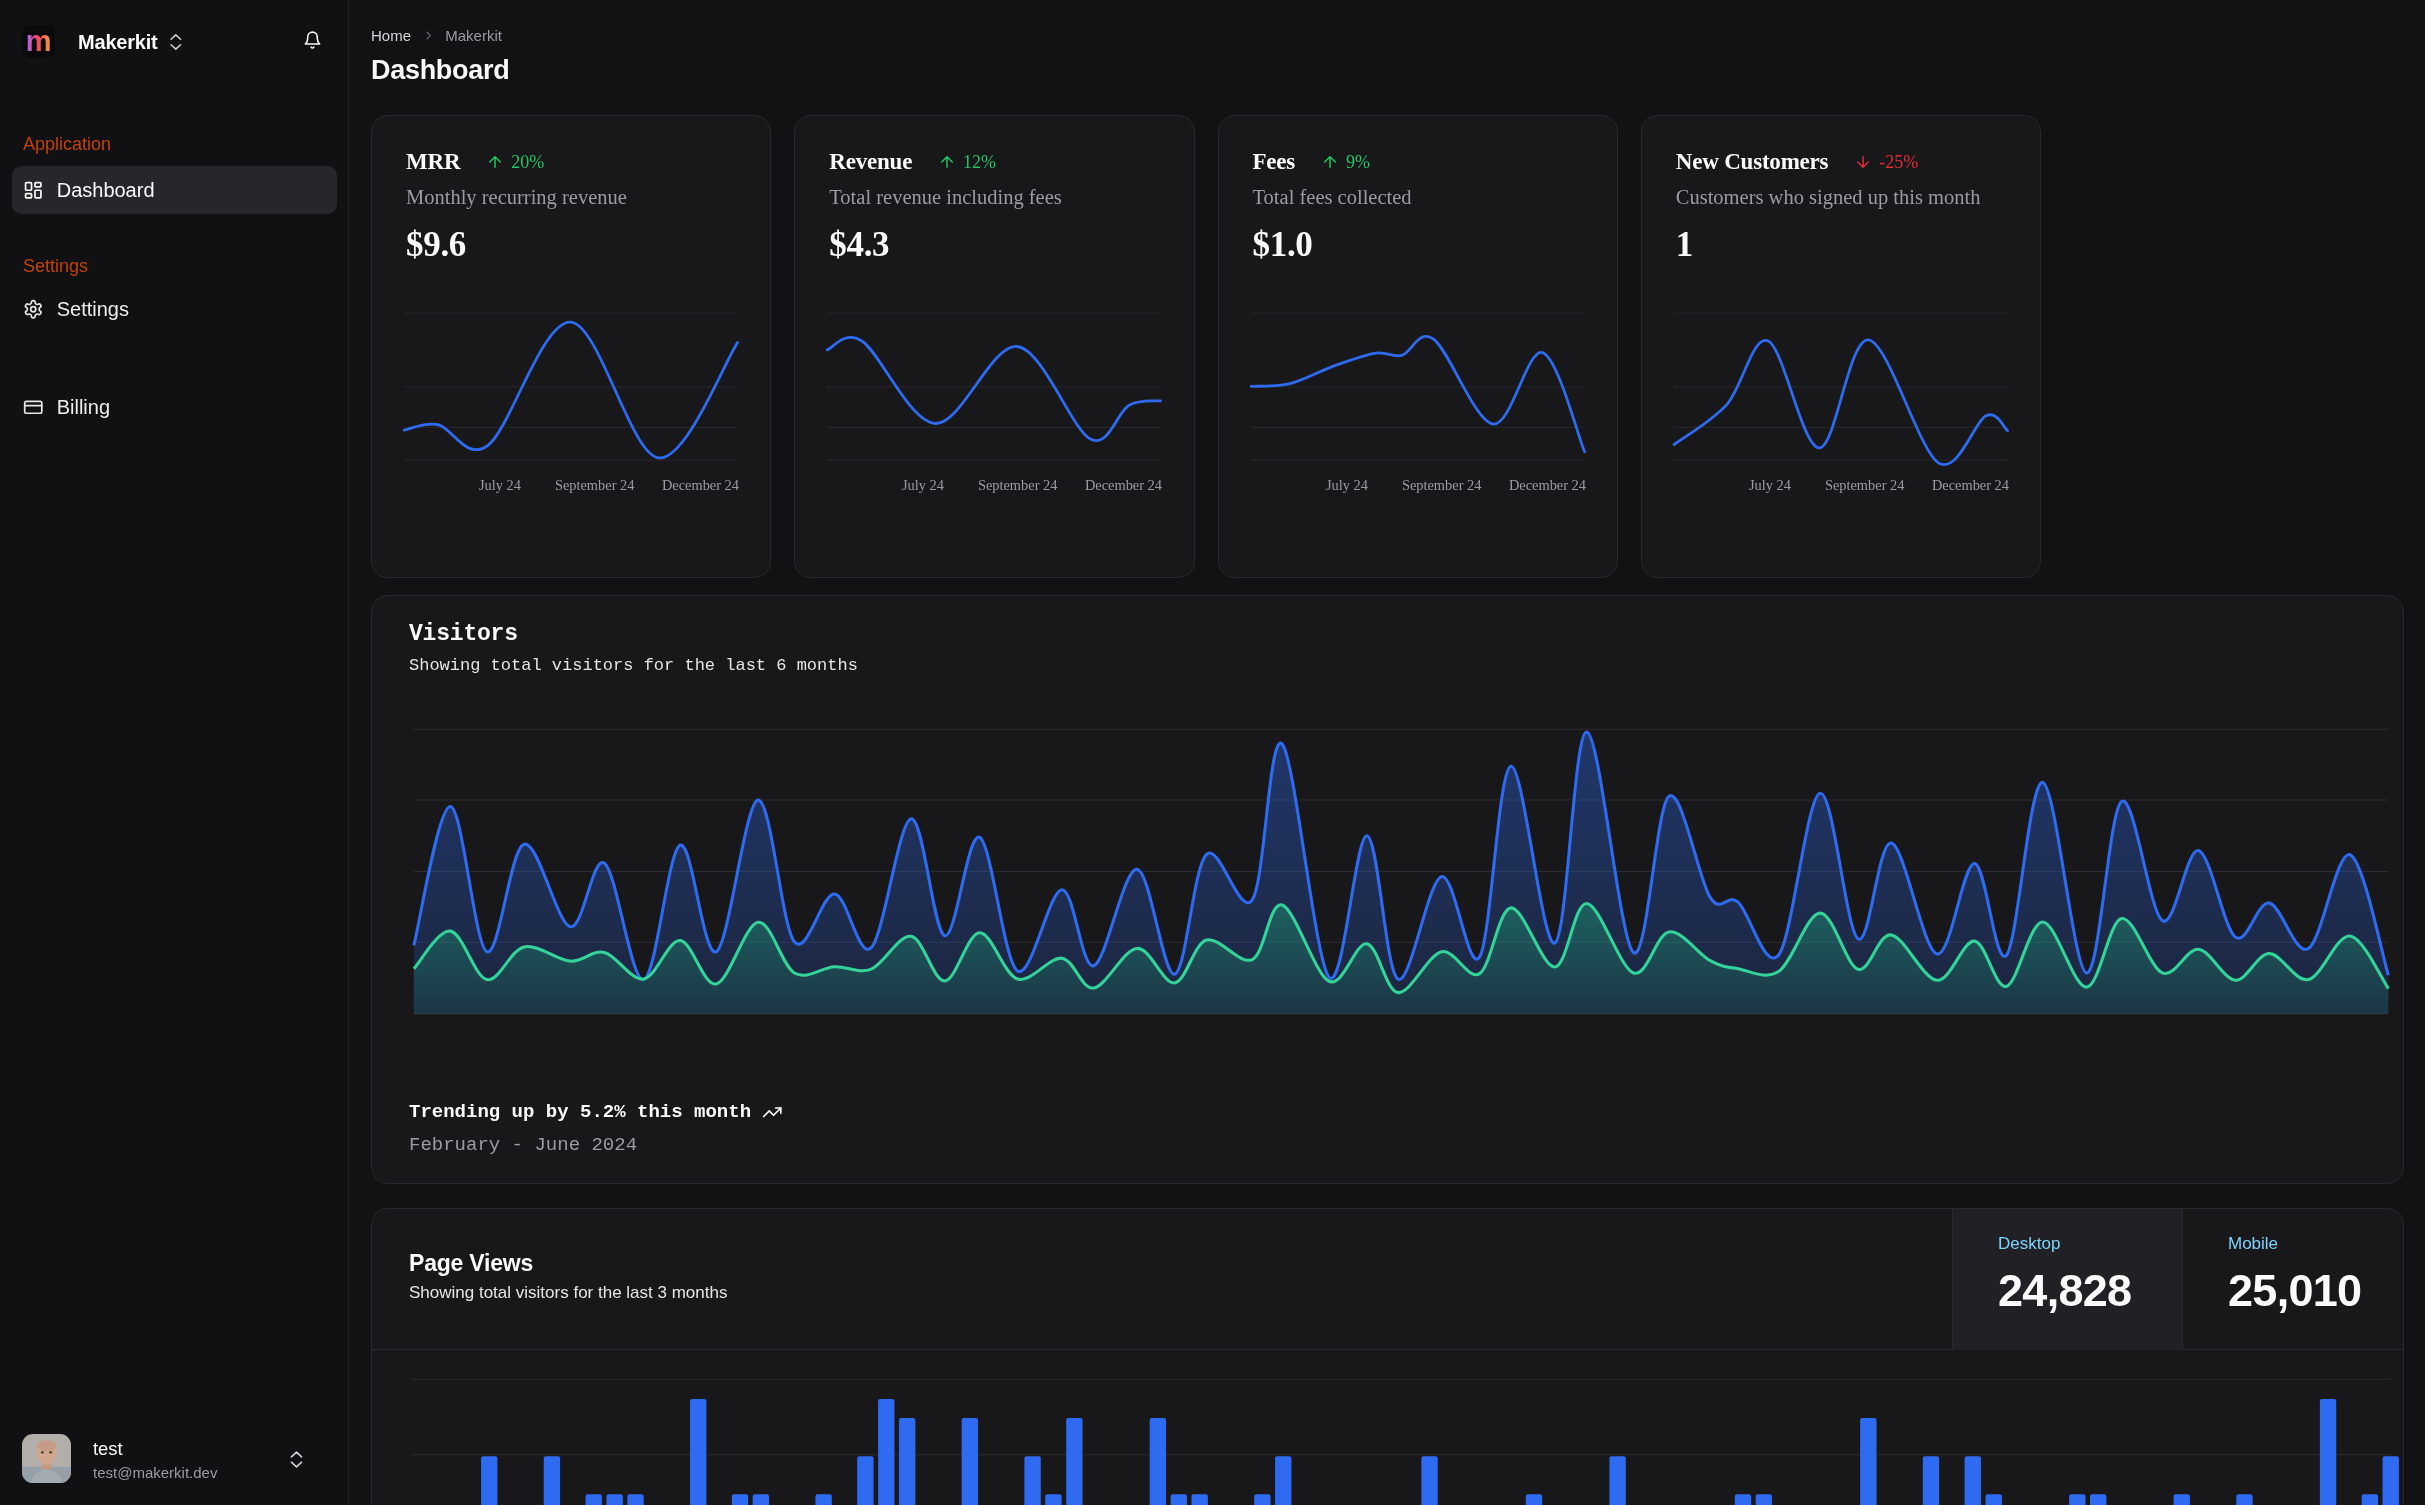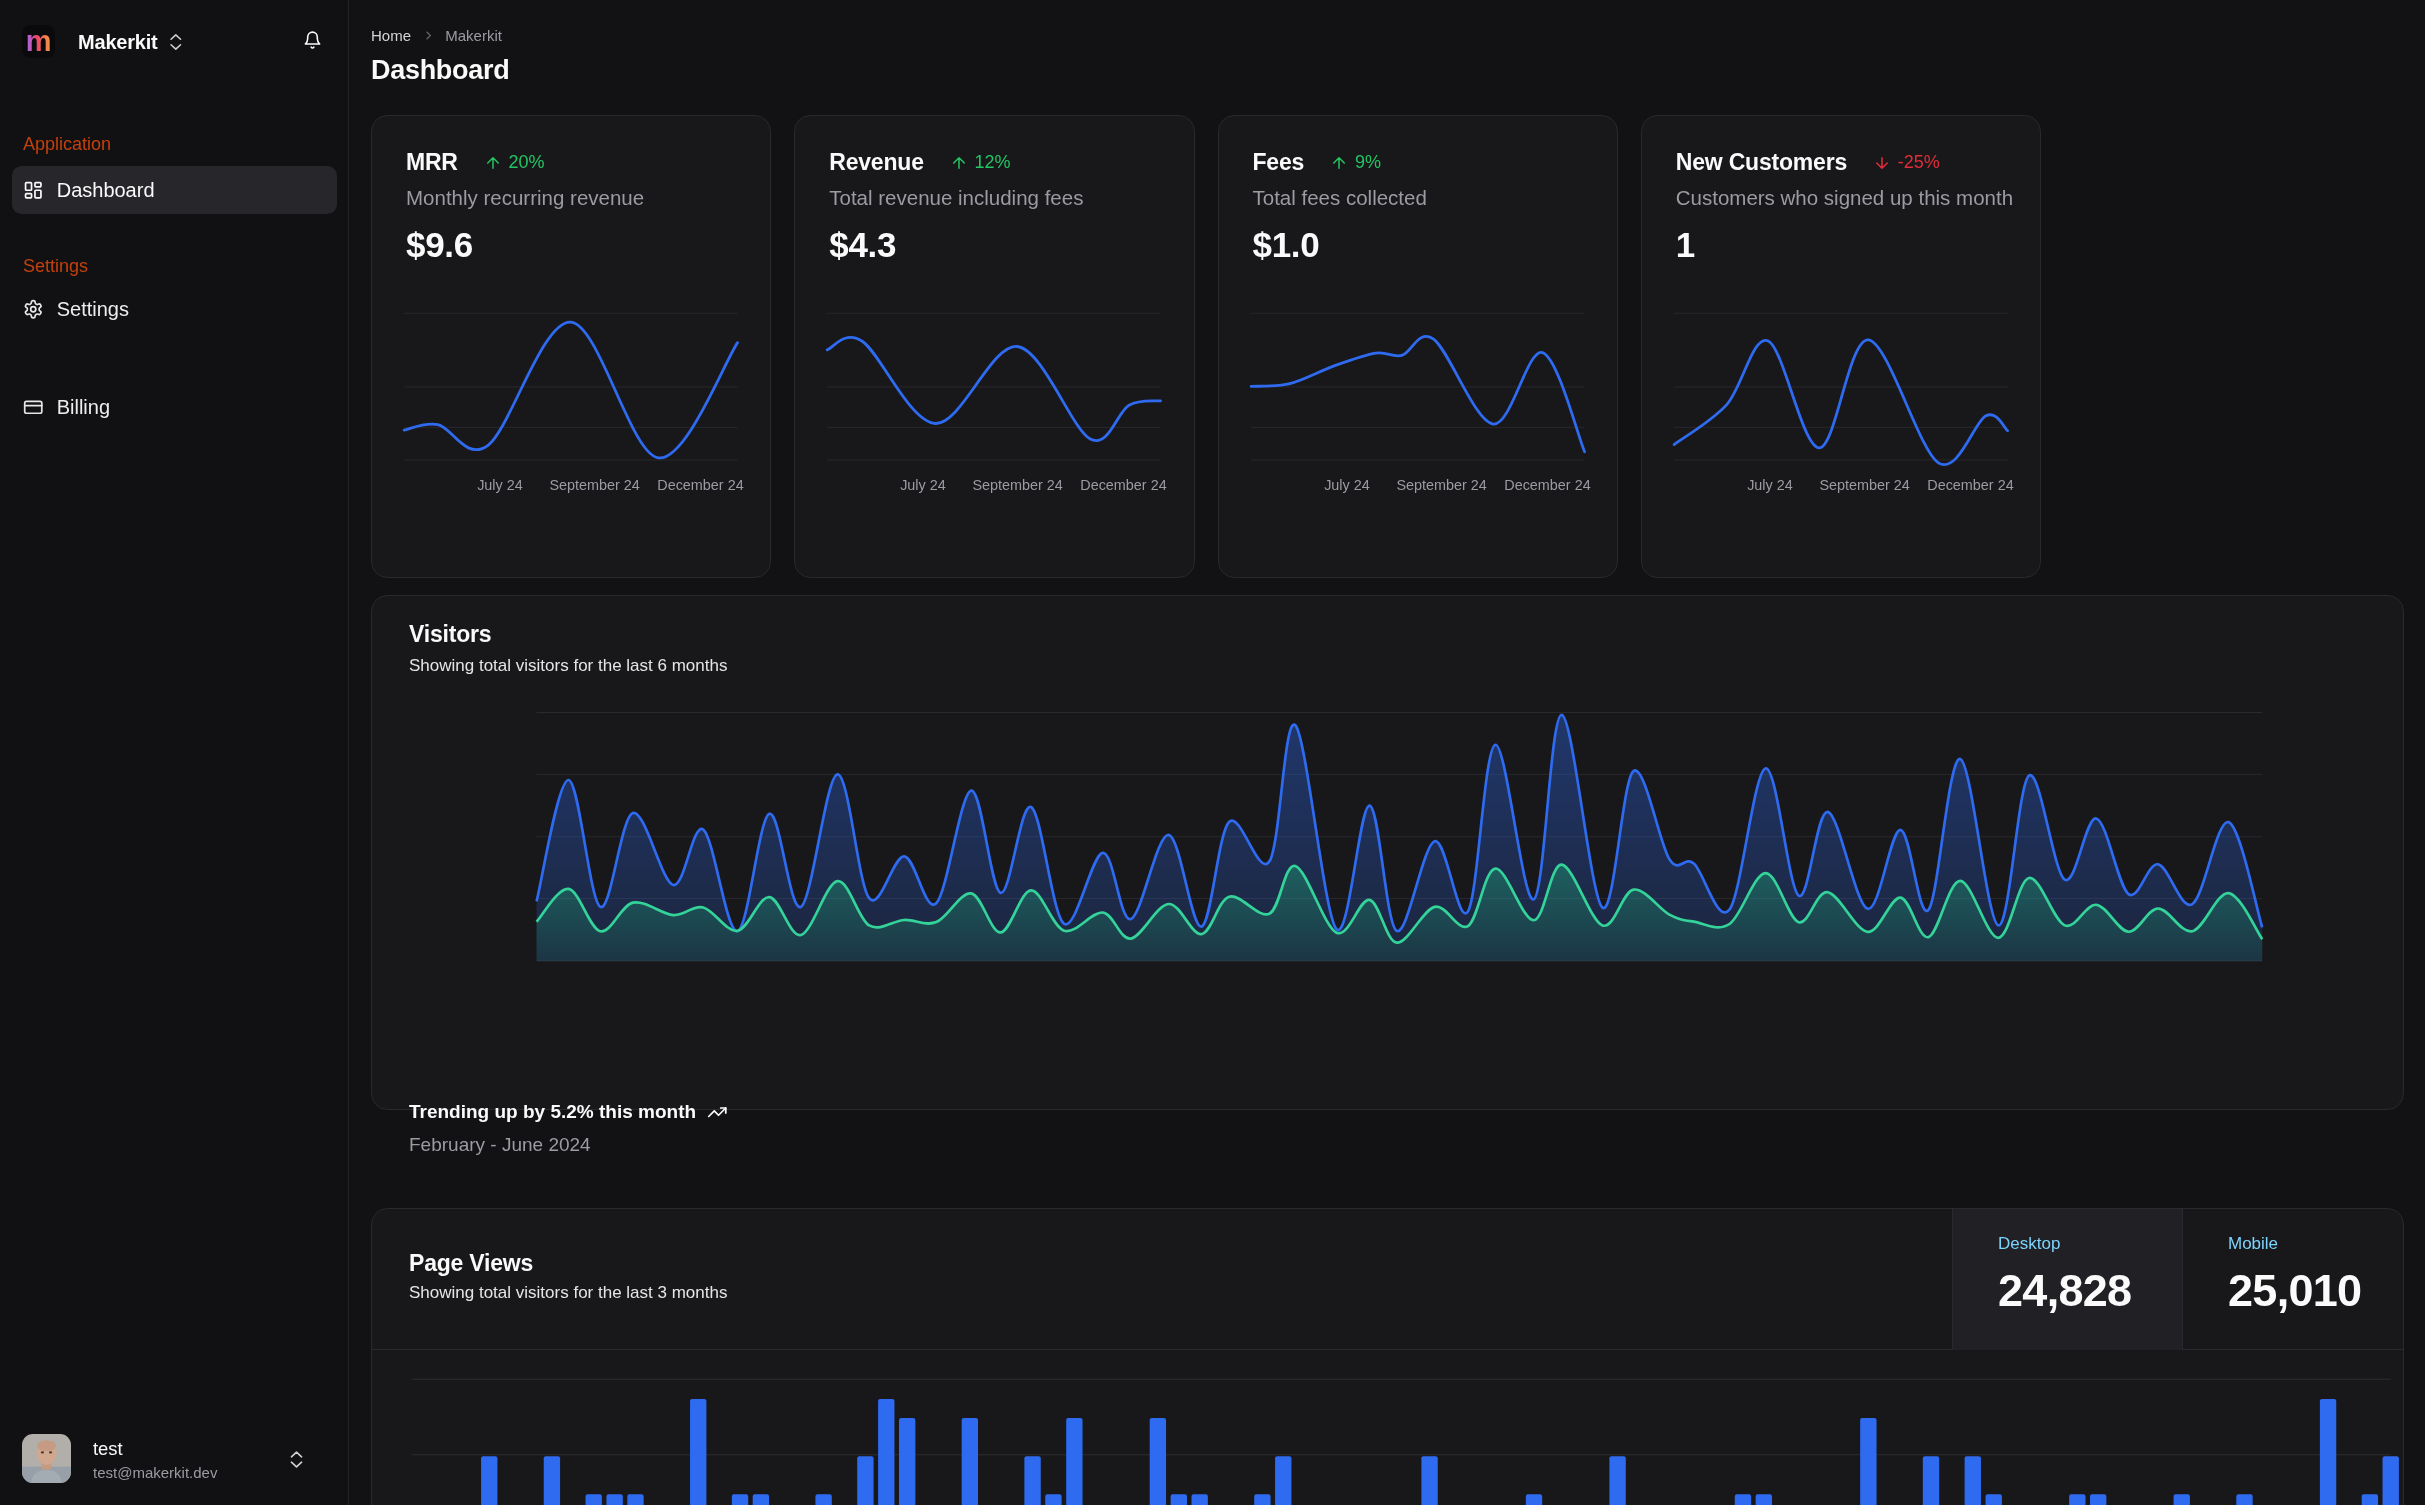--- a/index.html
+++ b/index.html
@@ -11,29 +11,29 @@
 .nicon { width:20.5px; height:20.5px; margin-right:13px; flex:none; }
 #user { position:absolute; left:22px; top:1434px; width:305px; height:49px; }
 #uname { position:absolute; left:71px; top:4.1px; font-size:18.4px; color:#fafafa; }
 #umail { position:absolute; left:71px; top:30px; font-size:15px; color:#9b9ba3; }
 #main { position:absolute; left:349px; top:0; width:2076px; height:1505px; }
 #crumbs { position:absolute; left:22px; top:27px; display:flex; align-items:center; font-size:15px; color:#d4d4d8; }
 #crumbs .sep { margin:0 9.6px; width:15px; height:15px; }
 #crumbs .muted { color:#9b9ba3; }
 h1 { position:absolute; left:22px; top:55px; font-size:27px; font-weight:bold; color:#fafafa; letter-spacing:-0.3px; }
 .card { background:#18181b; border:1px solid #29292e; border-radius:16.4px; position:relative; }
-#stats { position:absolute; left:22px; top:115px; width:1670px; height:463px; display:grid; grid-template-columns:repeat(4,1fr); gap:23px; }
+#stats { position:absolute; left:22px; top:115px; width:1670px; height:463px; display:grid; grid-template-columns:repeat(4,1fr); gap:23px;font-family:Liberation Serif, serif; }
 .crow { position:absolute; left:34px; top:33px; display:flex; align-items:center; }
 .ctitle { font-size:23px; font-weight:bold; color:#fafafa; letter-spacing:-0.2px; }
 .trend { display:flex; align-items:center; font-size:18px; margin-left:26px; }
 .trend svg { width:18px; height:18px; margin-right:6.8px; }
 .csub { position:absolute; left:34px; top:70px; font-size:20.5px; color:#9b9ba3; }
 .cval { position:absolute; left:34px; top:109px; font-size:35px; font-weight:bold; color:#fafafa; letter-spacing:-0.3px; }
 .spark { position:absolute; left:0; top:0; width:100%; height:100%; }
-#visitors { position:absolute; left:22px; top:595px; width:2033px; height:515px; }
+#visitors { position:absolute; left:22px; top:595px; width:2033px; height:589px;font-family:Liberation Mono, monospace; }
 .btitle { position:absolute; left:37px; top:24.6px; font-size:23px; font-weight:bold; color:#fafafa; letter-spacing:-0.2px; }
 .bsub { position:absolute; left:37px; top:60px; font-size:17px; color:#e5e5e5; }
 #vchart { position:absolute; left:0; top:0; width:100%; height:100%; }
 #vfoot1 { position:absolute; left:37px; top:505px; font-size:19px; font-weight:bold; color:#fafafa; display:flex; align-items:center; }
 #vfoot1 svg { width:20.5px; height:20.5px; margin-left:11px; }
 #vfoot2 { position:absolute; left:37px; top:538px; font-size:19px; color:#9b9ba3; }
 #pv { position:absolute; left:22px; top:1208px; width:2033px; height:478px; overflow:hidden; }
 #pvhead { position:absolute; left:0; top:0; width:100%; height:141px; border-bottom:1px solid #2a2a2e; }
 .pvbox { position:absolute; top:0; height:141px; border-left:1px solid #2a2a2e; }
 .pvlabel { position:absolute; left:45px; top:25px; font-size:17px; color:#7dd3fc; }

